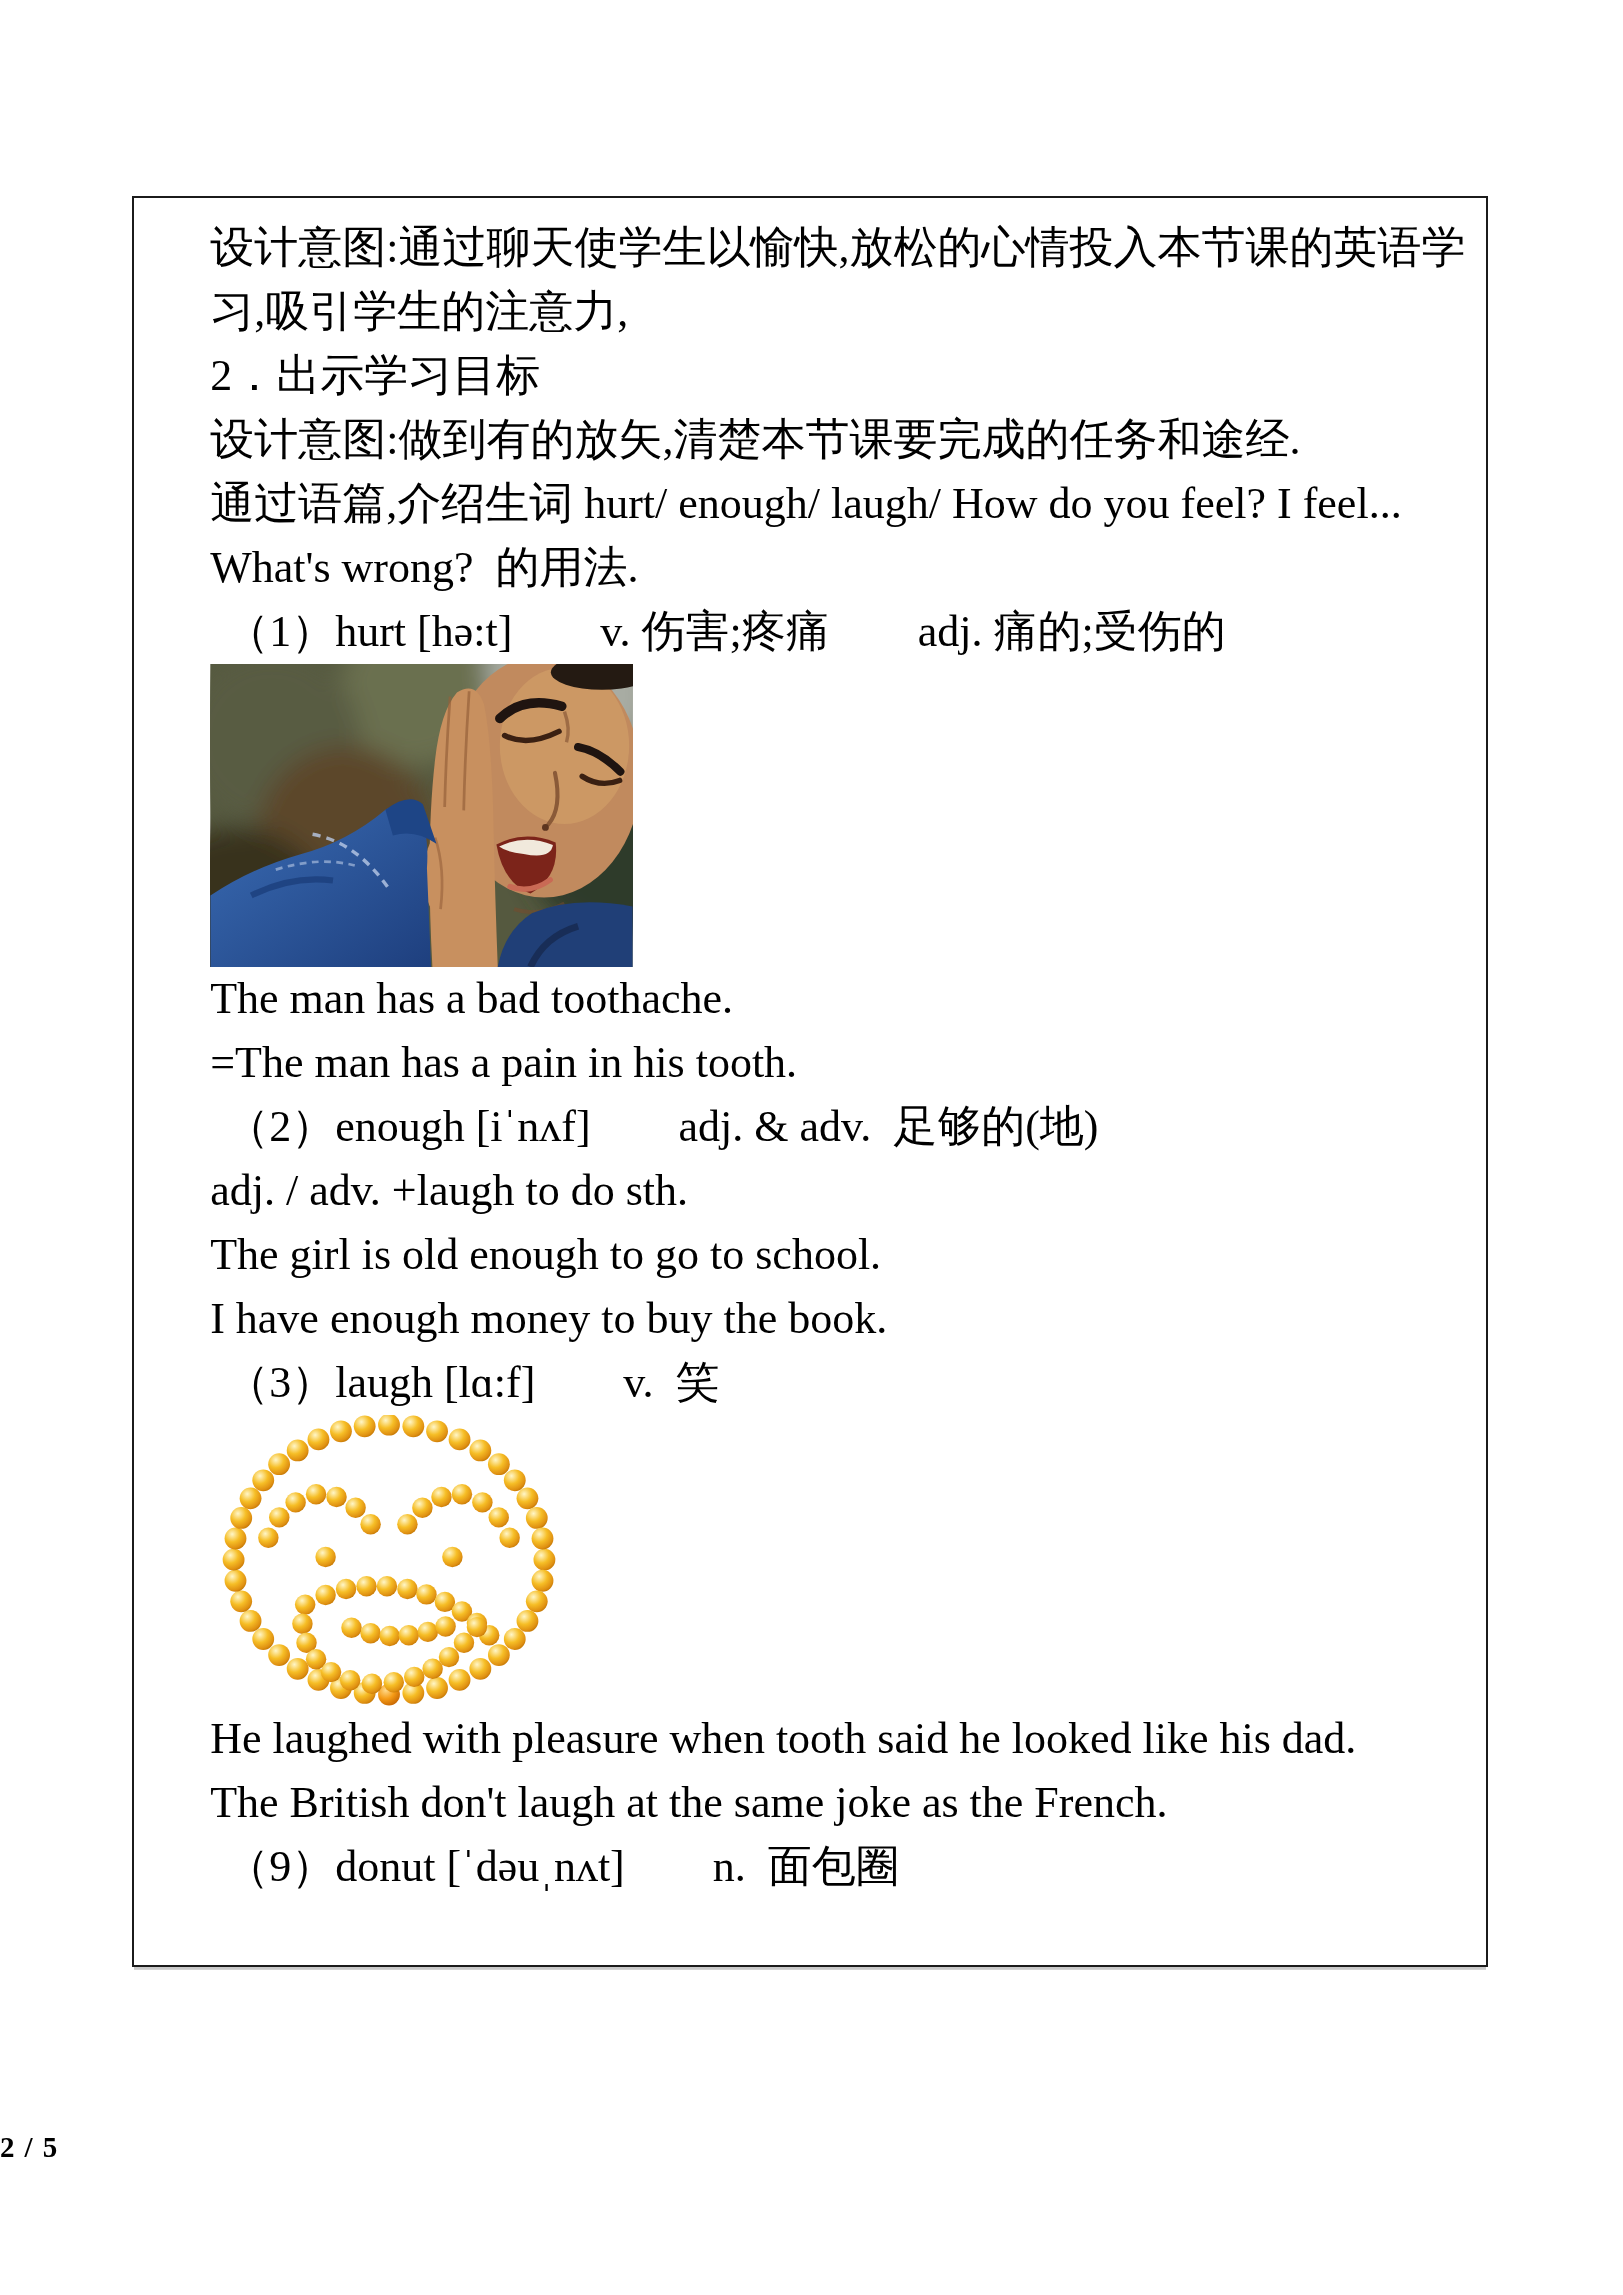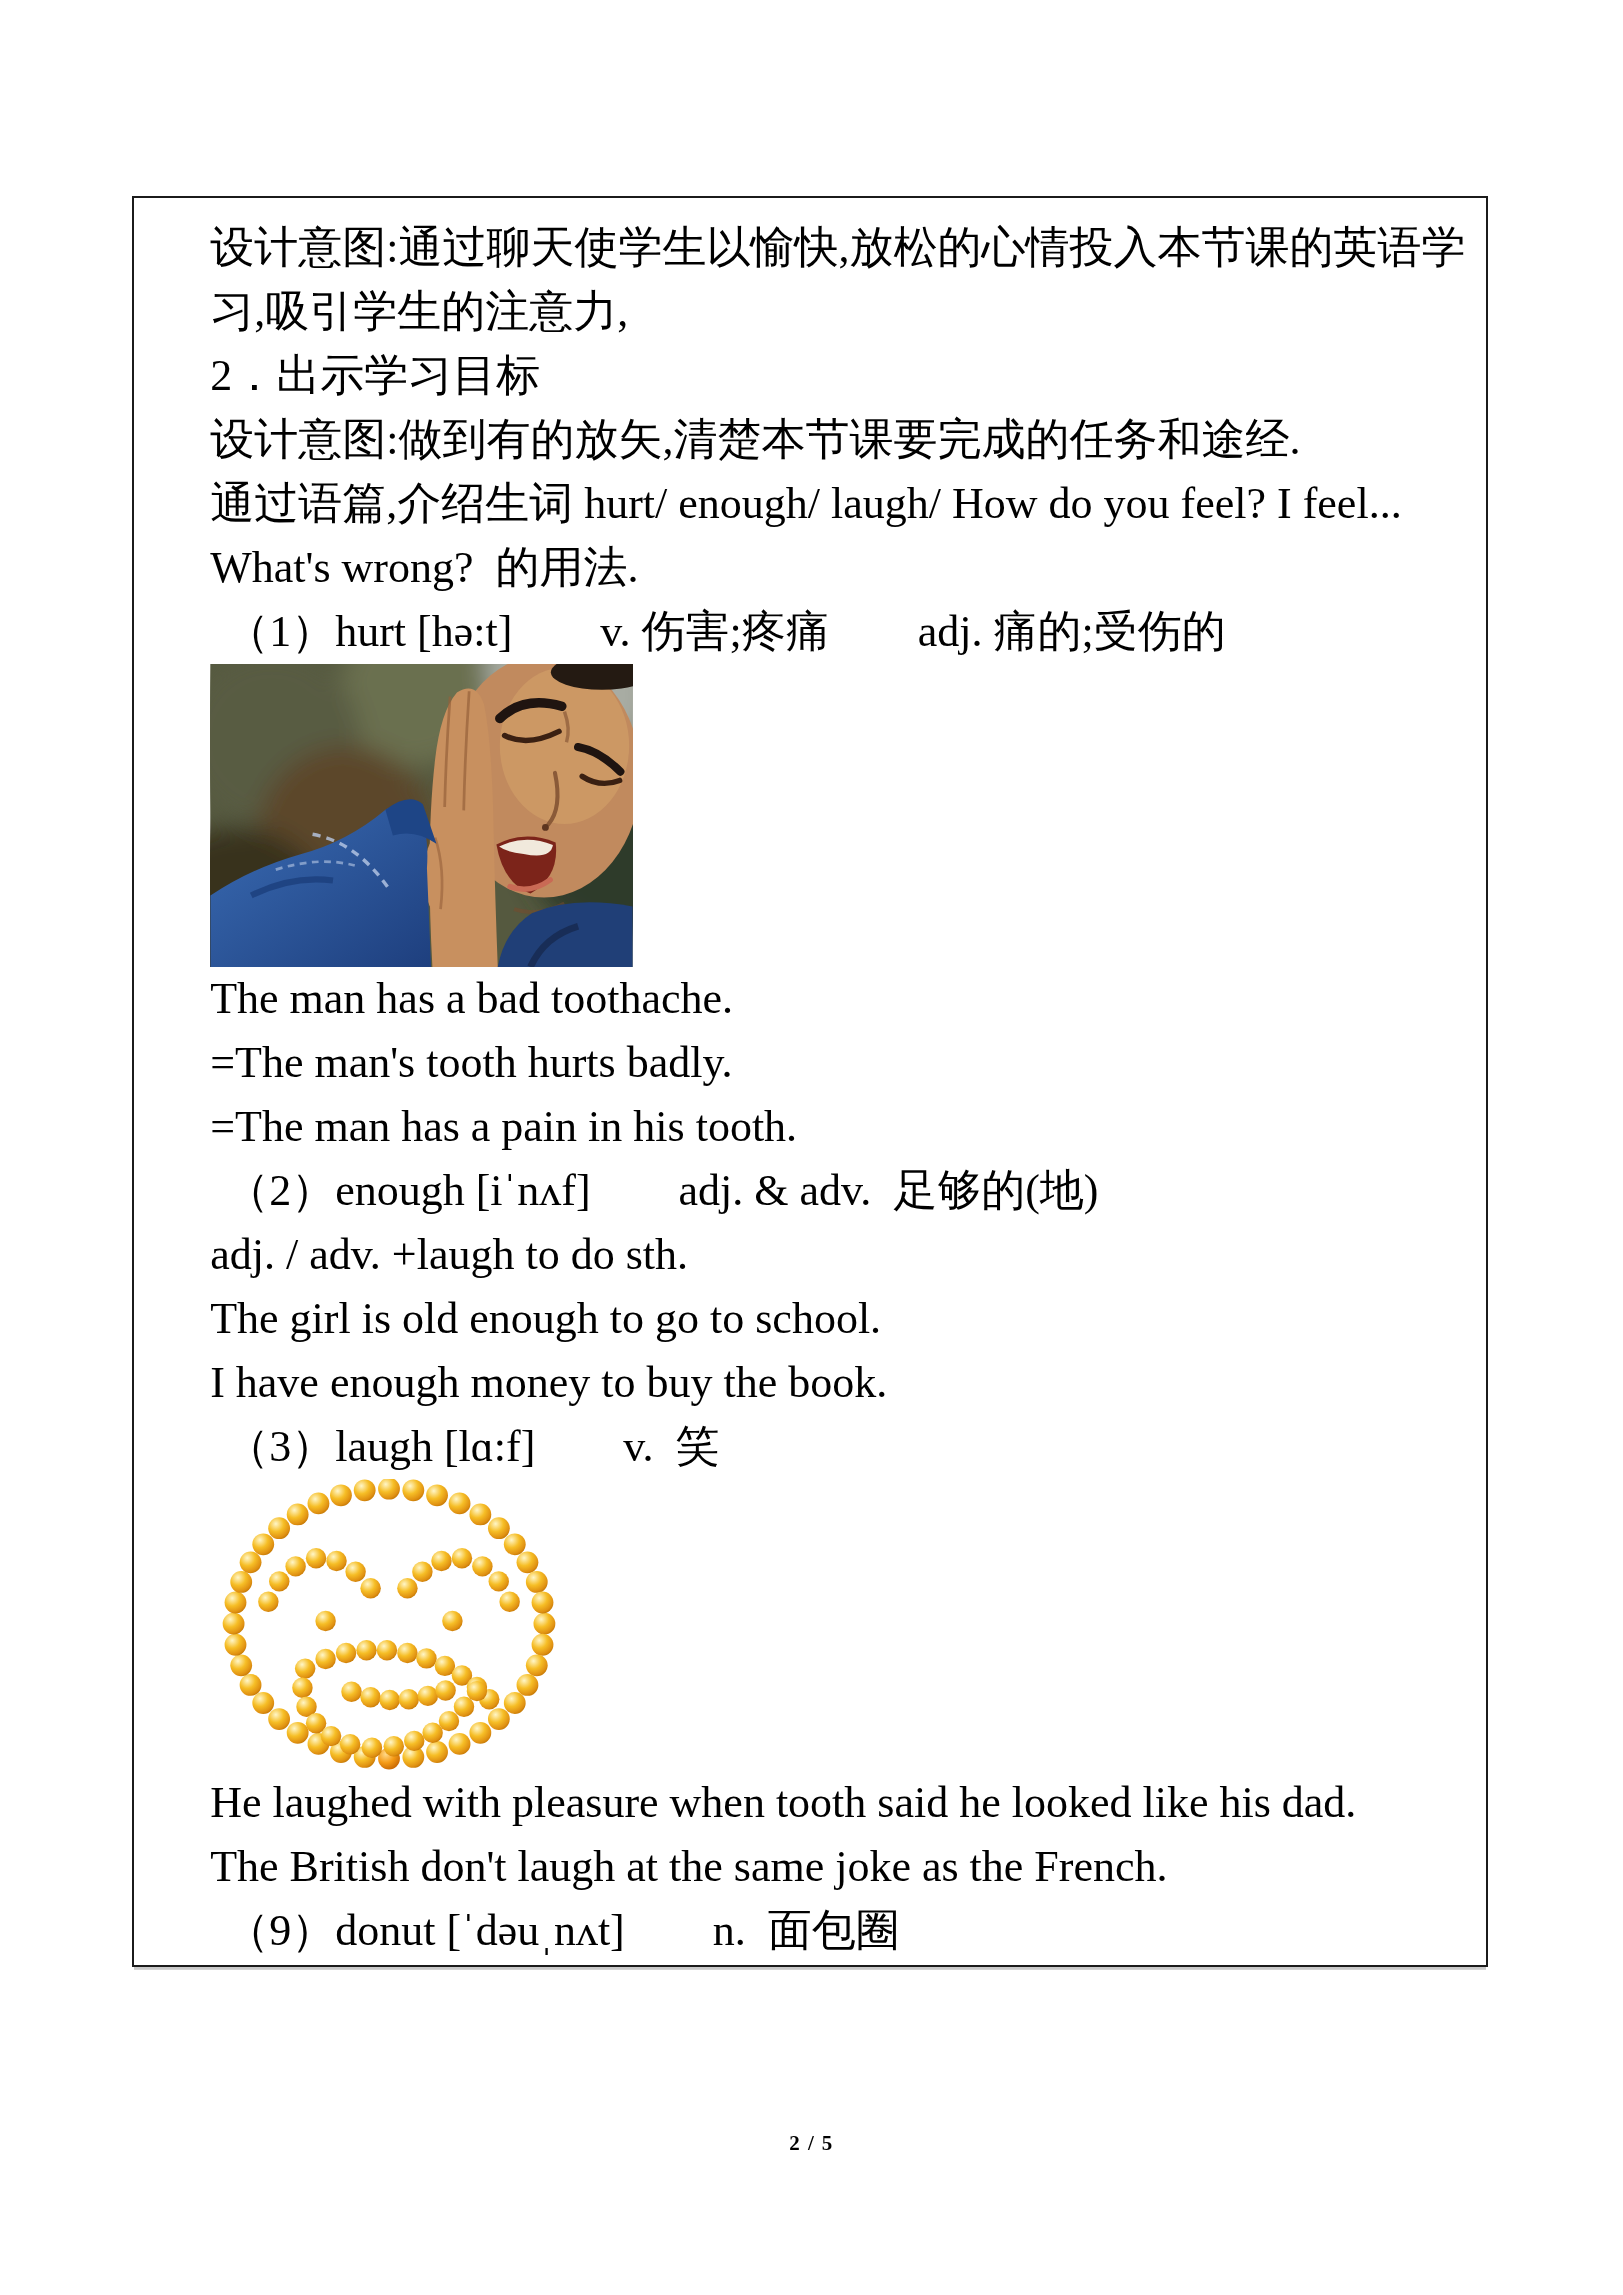--- a/index.html
+++ b/index.html
@@ -7,22 +7,22 @@
         font-family:"Liberation Serif","DejaVu Serif",serif;color:#000;}
   .content-box{position:absolute;left:132px;top:196px;width:1336px;height:1749px;
         border:2.7px solid #1b1b1b;padding:18.4px 8.2px 0 8.2px;overflow:hidden;
         box-shadow:0 4.8px 0 -2px #c9c9c9;background:#fff;}
   p.ln{margin:0;font-size:44px;line-height:64px;white-space:pre-wrap;}
   .indent{padding-left:68px;}
   .word{padding-left:83px;}
   .flush{padding-left:0;}
   .photo{display:block;margin:0 0 0 68px;}
   .smiley{display:block;margin:0 0 0 80px;}
-  .footer{position:absolute;left:0;top:2131px;width:100%;text-align:center;
-        font-size:21px;font-weight:bold;letter-spacing:1.4px;}
+  .footer{position:absolute;left:0;top:2131px;width:100%;text-align:left;
+        font-size:29px;font-weight:bold;letter-spacing:1.4px;}
 </style>
 </head>
 <body>
 
 <div class="page">
   <div class="content-box">
 
     <p class="ln indent">设计意图:通过聊天使学生以愉快,放松的心情投入本节课的英语学习,吸引学生的注意力,</p>
     <p class="ln indent">2．出示学习目标</p>
     <p class="ln indent">设计意图:做到有的放矢,清楚本节课要完成的任务和途经.</p>
@@ -79,21 +79,20 @@
         <path d="M257,214 Q292,188 312,206 L332,264 Q300,242 268,252 Z" fill="#1e4586"></path>
         <path d="M60,340 Q120,310 180,318" stroke="#1c3f7c" stroke-width="9" fill="none" opacity="0.8"></path>
         <path d="M150,250 Q215,262 262,330" stroke="#b9c9e6" stroke-width="5" fill="none" stroke-dasharray="12 9" opacity="0.8"></path>
         <path d="M96,302 Q160,282 212,296" stroke="#b9c9e6" stroke-width="4" fill="none" stroke-dasharray="10 8" opacity="0.6"></path>
         <path d="M422,445 Q432,392 472,366 Q532,340 620,356 L620,445 Z" fill="#203f77"></path>
         <path d="M470,445 Q490,400 540,385" stroke="#16294f" stroke-width="10" fill="none" opacity="0.8"></path>
       </g>
     </svg>
 
     <p class="ln indent">The man has a bad toothache.</p>
-    <p class="ln indent">=The man's tooth hurts badly.</p>
     <p class="ln indent">=The man has a pain in his tooth.</p>
     <p class="ln word">（2）enough [iˈnʌf]　　adj. &amp; adv.  足够的(地)</p>
     <p class="ln indent">adj. / adv. +laugh to do sth.</p>
     <p class="ln indent">The girl is old enough to go to school.</p>
     <p class="ln indent">I have enough money to buy the book.</p>
     <p class="ln word">（3）laugh [lɑ:f]　　v.  笑</p>
 
     <svg id="bead-smiley-svg" class="smiley" width="334" height="292" viewBox="0 0 490 428" aria-hidden="true">
       <defs>
         <radialGradient id="gbead" cx="0.35" cy="0.3" r="0.8">

